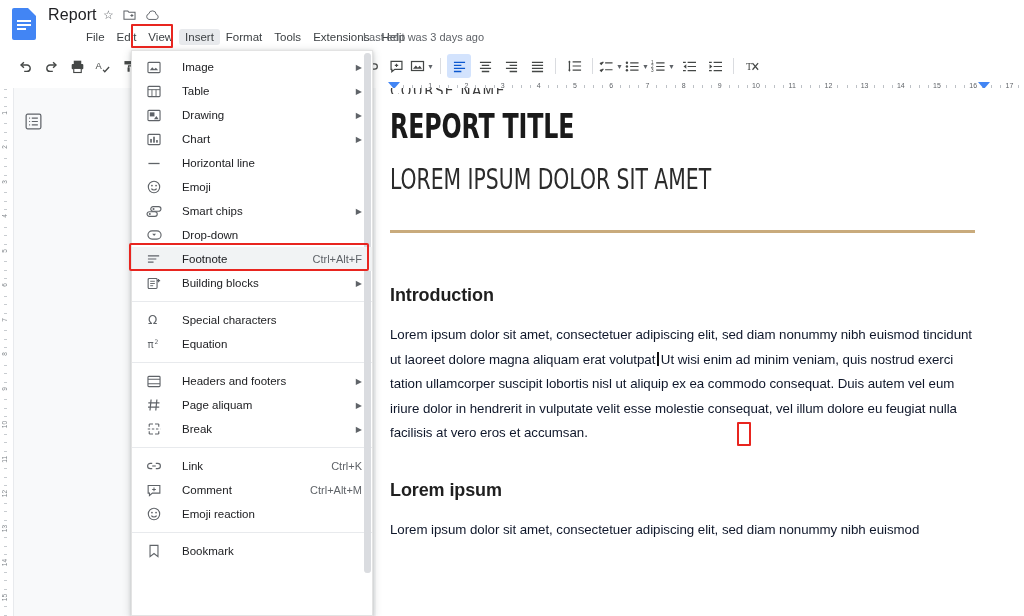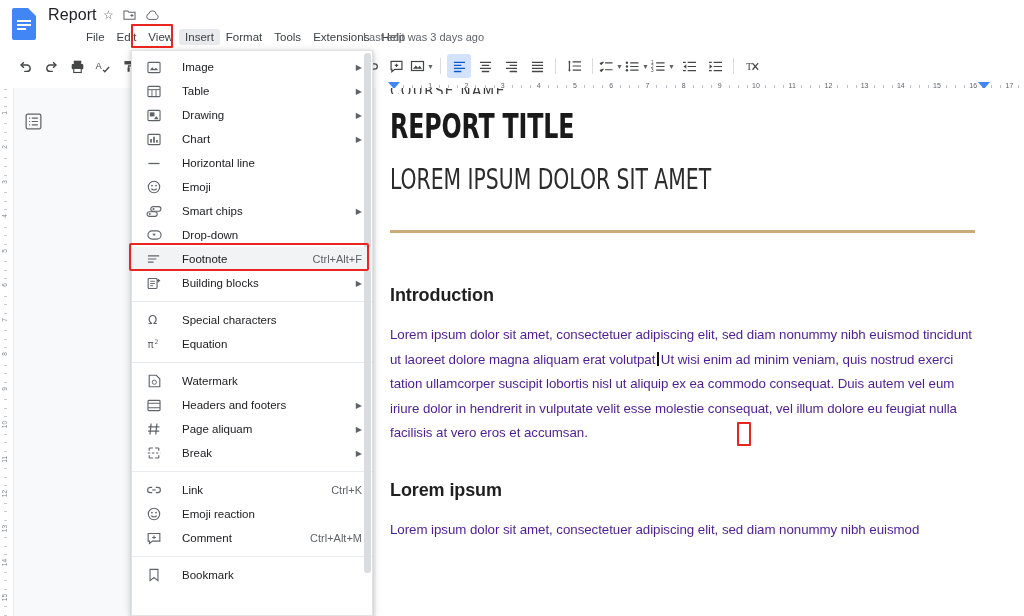--- a/index.html
+++ b/index.html
@@ -134,21 +134,21 @@
     letter-spacing: 0px; line-height: 1;
     font-family: "DejaVu Sans Condensed", "Liberation Sans Narrow", "Liberation Sans", sans-serif;
     transform: scaleX(0.78); transform-origin: left center;
   }
   .gold-rule { margin-top: 36px; width: 585px; height: 3px; background: #c9ab7c; }
   .h2 {
     margin-top: 52px; font-size: 18px; font-weight: 700; color: #1f1f1f;
     letter-spacing: -0.1px;
   }
   .body-p {
-    margin-top: 17px; font-size: 13.3px; color: #4c1d95; line-height: 24.5px;
+    margin-top: 17px; font-size: 13.3px; color: #0f172a; line-height: 24.5px;
     width: 588px; letter-spacing: -0.05px;
   }
   .h2.second { margin-top: 34px; }
   .caret-bar {
     display: inline-block; width: 1.5px; height: 14px; background: #111;
     vertical-align: -2px; margin: 0 2px;
   }
   .anno-caret {
     position: absolute; left: 737px; top: 422px; width: 14px; height: 24px;
     border: 2.5px solid #e8251f; border-radius: 1px; z-index: 30; pointer-events: none;
@@ -727,29 +727,20 @@
           <svg width="15" height="14" viewBox="0 0 16 15">
             <text x="0.5" y="12" font-size="11" font-family="DejaVu Sans" fill="#5f6368">π</text>
             <text x="8" y="7.2" font-size="6.5" font-family="DejaVu Sans" fill="#5f6368">2</text>
           </svg>
         </span>
         <span class="lbl">Equation</span>
       </div>
       <div class="mdiv"></div>
       <div class="mi">
         <span class="ico">
-          <svg width="13" height="14" viewBox="0 0 14 15">
-            <path d="M1.3 1.3h7.6l3.8 3.8v8.6H1.3z" fill="none" stroke="#5f6368" stroke-width="1.2"></path>
-            <circle cx="6.8" cy="8.8" r="2.3" fill="none" stroke="#5f6368" stroke-width="1"></circle>
-          </svg>
-        </span>
-        <span class="lbl">Watermark</span>
-      </div>
-      <div class="mi">
-        <span class="ico">
           <svg width="14" height="13" viewBox="0 0 15 14">
             <rect x="1" y="1.5" width="13" height="11" rx="1" fill="none" stroke="#5f6368" stroke-width="1.2"></rect>
             <g stroke="#5f6368" stroke-width="1.2">
               <path d="M1 4.6h13M1 9.4h13"></path>
             </g>
           </svg>
         </span>
         <span class="lbl">Headers and footers</span>
         <span class="arrow">▶</span>
       </div>
@@ -779,42 +770,42 @@
       <div class="mdiv"></div>
       <div class="mi">
         <span class="ico">
           <svg width="16" height="12" viewBox="0 0 17 12">
             <path d="M6.6 6h3.8" stroke="#5f6368" stroke-width="1.2"></path>
             <path d="M6.6 3.2H4.5a2.8 2.8 0 0 0 0 5.6h2.1M10.4 3.2h2.1a2.8 2.8 0 0 1 0 5.6h-2.1" fill="none" stroke="#5f6368" stroke-width="1.2"></path>
           </svg>
         </span>
         <span class="lbl">Link</span>
         <span class="sc">Ctrl+K</span>
+      </div>
+      <div class="mi">
+        <span class="ico">
+          <svg width="14" height="13" viewBox="0 0 15 14">
+            <path d="M1.2 1.6h12.6v8.2H5.8L2.6 12.4v-2.6H1.2z" fill="none" stroke="#5f6368" stroke-width="1.2"></path>
+            <path d="M7.5 3.8v4M5.5 5.8h4" stroke="#5f6368" stroke-width="1.1"></path>
+          </svg>
+        </span>
+        <span class="lbl">Comment</span>
+        <span class="sc">Ctrl+Alt+M</span>
       </div>
       <div class="mi">
         <span class="ico">
           <svg width="14" height="14" viewBox="0 0 15 15">
             <circle cx="7.5" cy="7.5" r="6.1" fill="none" stroke="#5f6368" stroke-width="1.2"></circle>
             <circle cx="5.3" cy="6" r=".95" fill="#5f6368"></circle>
             <circle cx="9.7" cy="6" r=".95" fill="#5f6368"></circle>
             <path d="M4.7 9.2a3.4 3.4 0 0 0 5.6 0" fill="none" stroke="#5f6368" stroke-width="1.2"></path>
           </svg>
         </span>
         <span class="lbl">Emoji reaction</span>
       </div>
-      <div class="mi">
-        <span class="ico">
-          <svg width="14" height="13" viewBox="0 0 15 14">
-            <path d="M1.2 1.6h12.6v8.2H5.8L2.6 12.4v-2.6H1.2z" fill="none" stroke="#5f6368" stroke-width="1.2"></path>
-            <path d="M7.5 3.8v4M5.5 5.8h4" stroke="#5f6368" stroke-width="1.1"></path>
-          </svg>
-        </span>
-        <span class="lbl">Comment</span>
-        <span class="sc">Ctrl+Alt+M</span>
-      </div>
       <div class="mdiv"></div>
       <div class="mi">
         <span class="ico">
           <svg width="12" height="14" viewBox="0 0 13 15">
             <path d="M2.2 1.4h8.6v12.2L6.5 10.2l-4.3 3.4z" fill="none" stroke="#5f6368" stroke-width="1.2"></path>
           </svg>
         </span>
         <span class="lbl">Bookmark</span>
       </div>
     </div>

